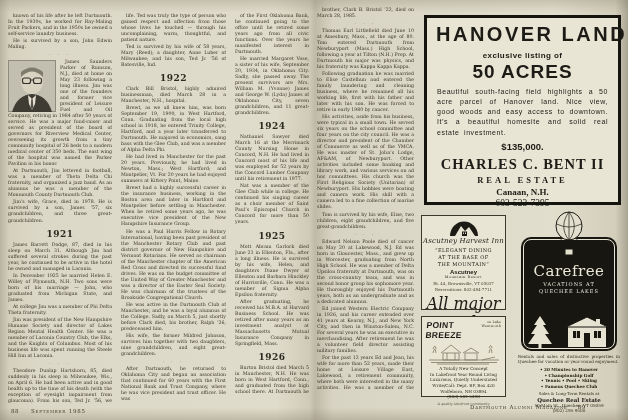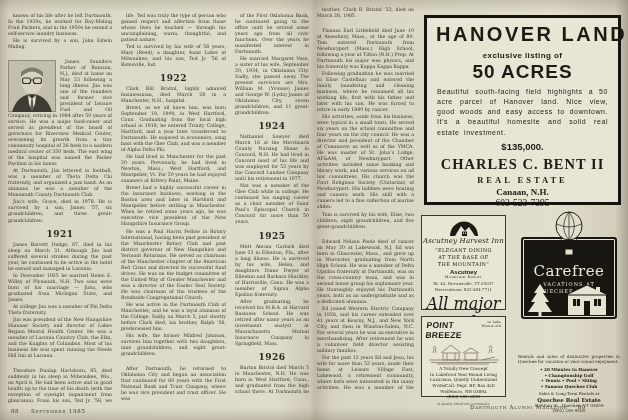--- a/index.html
+++ b/index.html
@@ -64,22 +64,22 @@
   .pb-logo{font-family:"Liberation Sans",sans-serif;font-weight:bold;font-size:8.5px;
            letter-spacing:.3px;transform:skewX(-6deg);}
   .pb-lake{font-size:3.5px;text-align:right;line-height:1.2;width:22px;color:#45422f;}
   .pb-art{display:block;margin:1px auto 0;}
   .pb-lines{text-align:center;margin-top:1px;}
   .pb-lines div{font-size:4.2px;line-height:1.35;color:#33301f;}
   .pb-fine{text-align:center;font-size:3.4px;font-style:italic;margin-top:2px;color:#55523f;}
   
   .quechee{left:514px;top:211px;width:110px;height:188px;background:transparent;text-align:center;}
   .q-balloon{position:absolute;left:38px;top:0;z-index:2;}
-  .q-card{position:absolute;left:7px;top:26px;width:96px;height:82px;background:#171611;
-          border-radius:3px;outline:1px solid #e7e3d2;outline-offset:-3px;z-index:1;}
+  .q-card{position:absolute;left:7px;top:26px;width:96px;height:114px;background:#171611;
+          border-radius:10px;outline:1px solid #e7e3d2;outline-offset:-3px;z-index:1;}
   .q-name{color:#ece8d8;font-size:15px;line-height:.95;letter-spacing:.5px;margin-top:27px;}
   .q-name div{white-space:nowrap;}
   .q-vac{color:#ece8d8;font-size:5px;letter-spacing:1px;margin-top:3px;line-height:1.3;}
   .q-scene{position:absolute;left:3px;bottom:2px;}
   .q-text{position:absolute;left:0;top:143px;width:110px;}
   .q-body{font-size:4.2px;line-height:1.3;text-align:justify;margin:0 4px;color:#33301f;}
   .q-bullets{margin-top:2px;}
   .q-bullet{font-size:4.2px;font-weight:bold;line-height:1.35;color:#23210f;}
   .q-note{font-size:4px;margin-top:1px;color:#33301f;}
   .q-agency{font-size:5.5px;font-weight:bold;margin-top:1px;}

